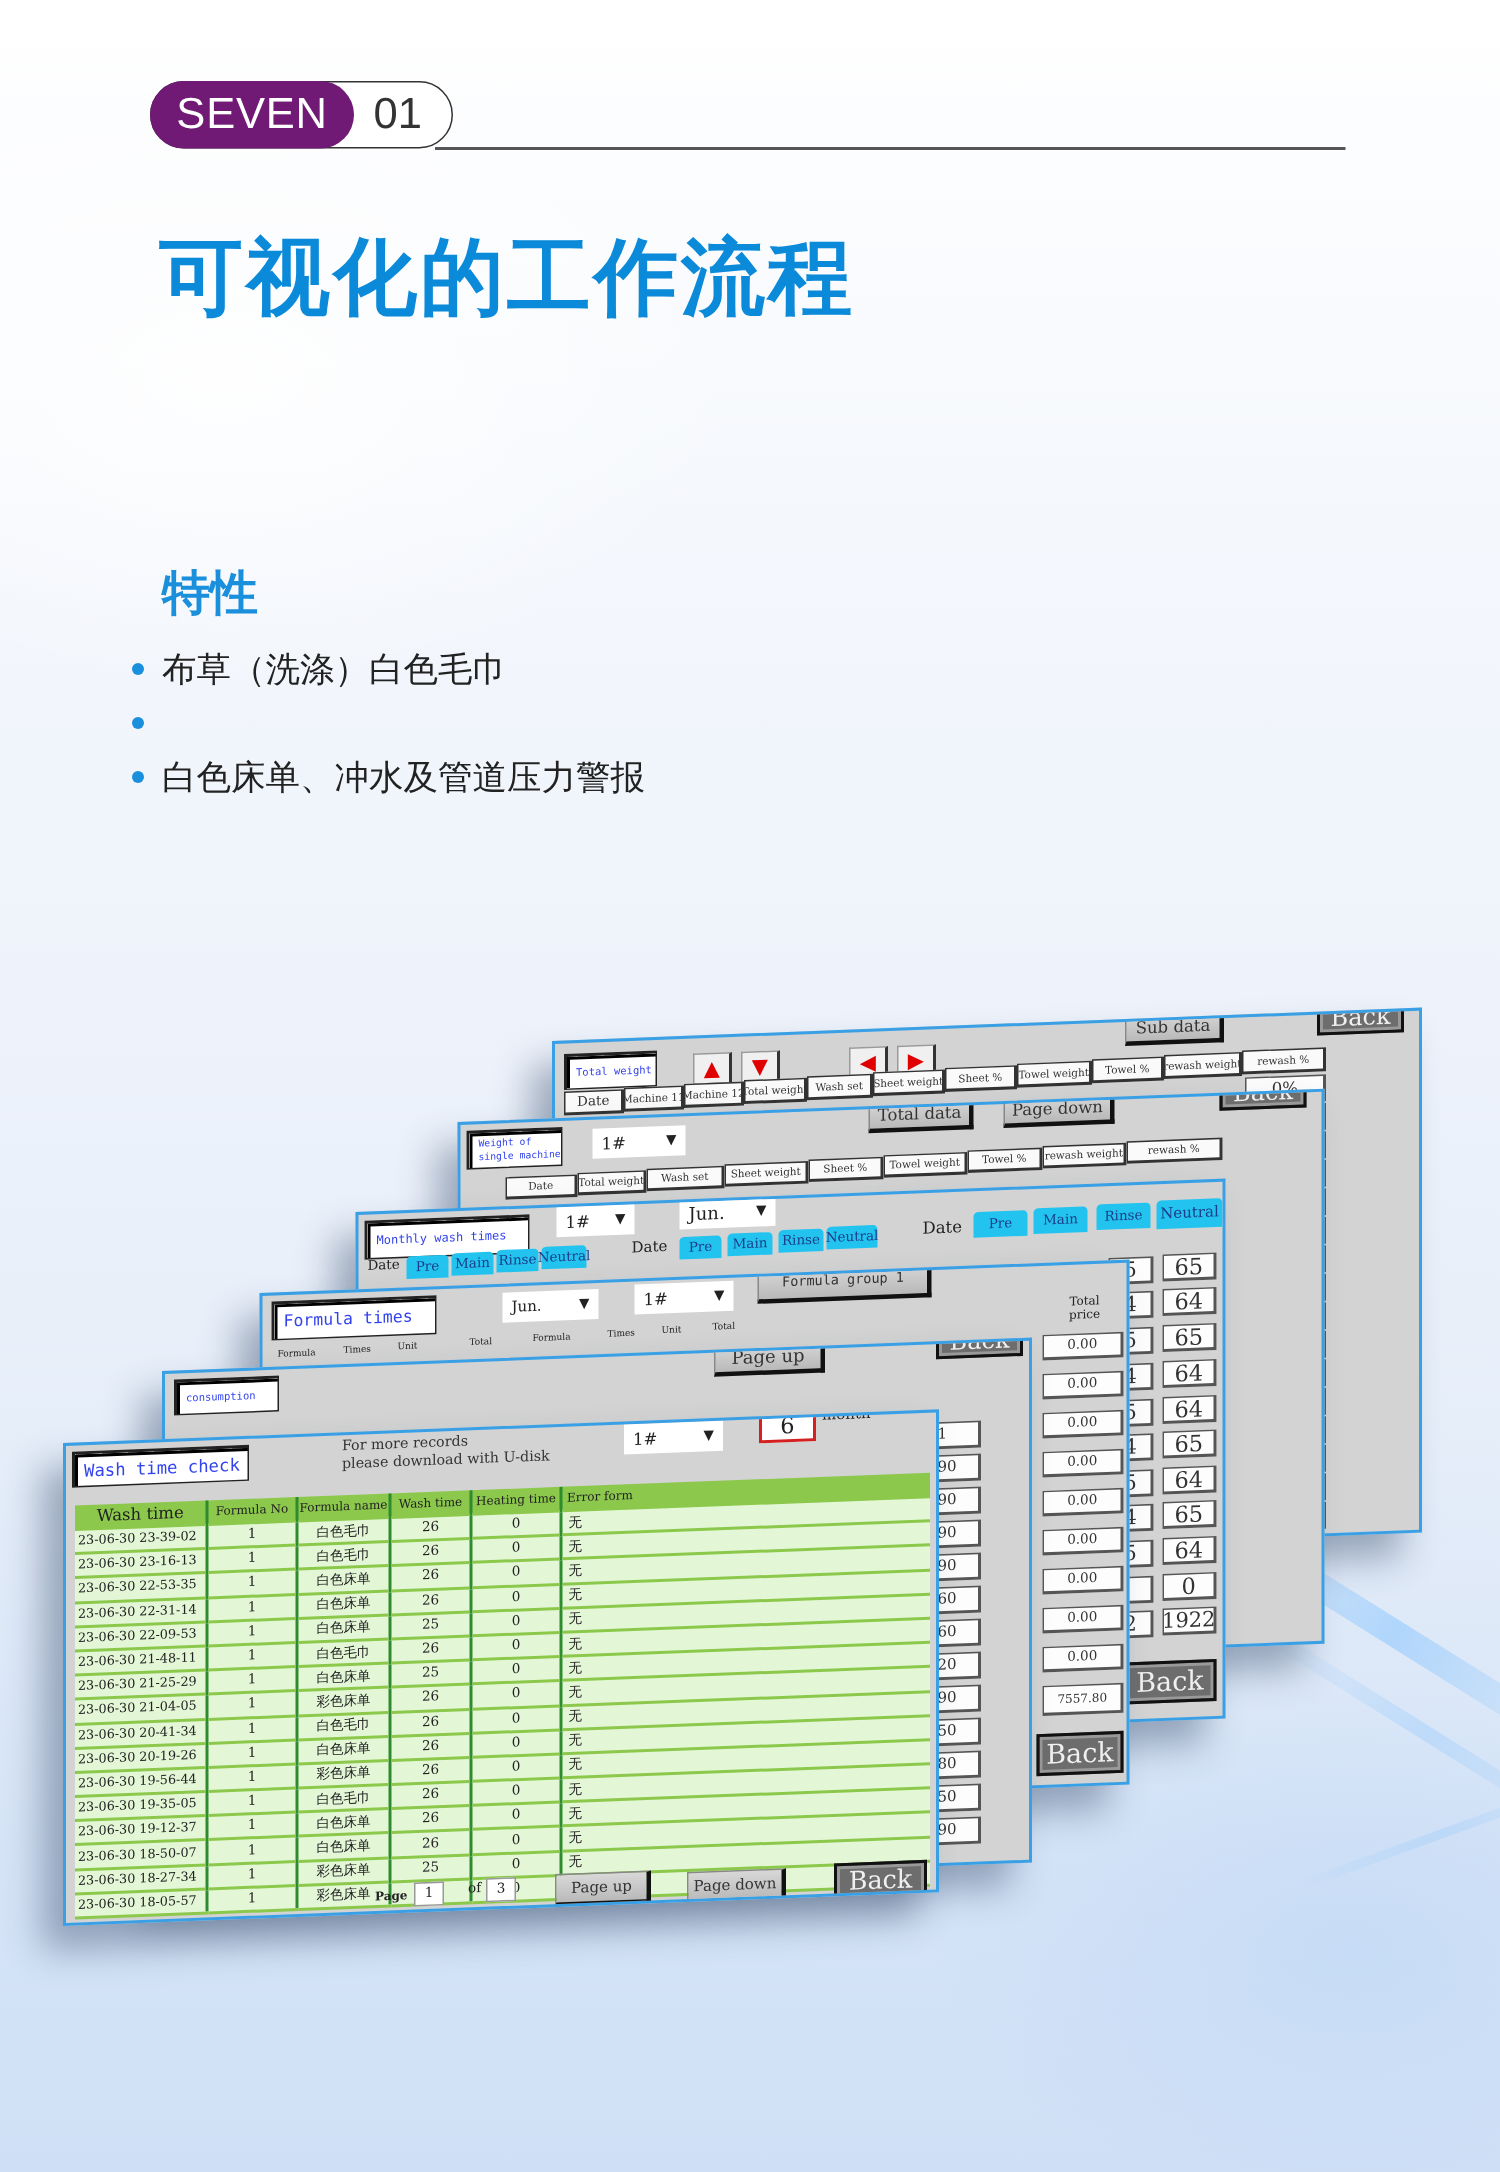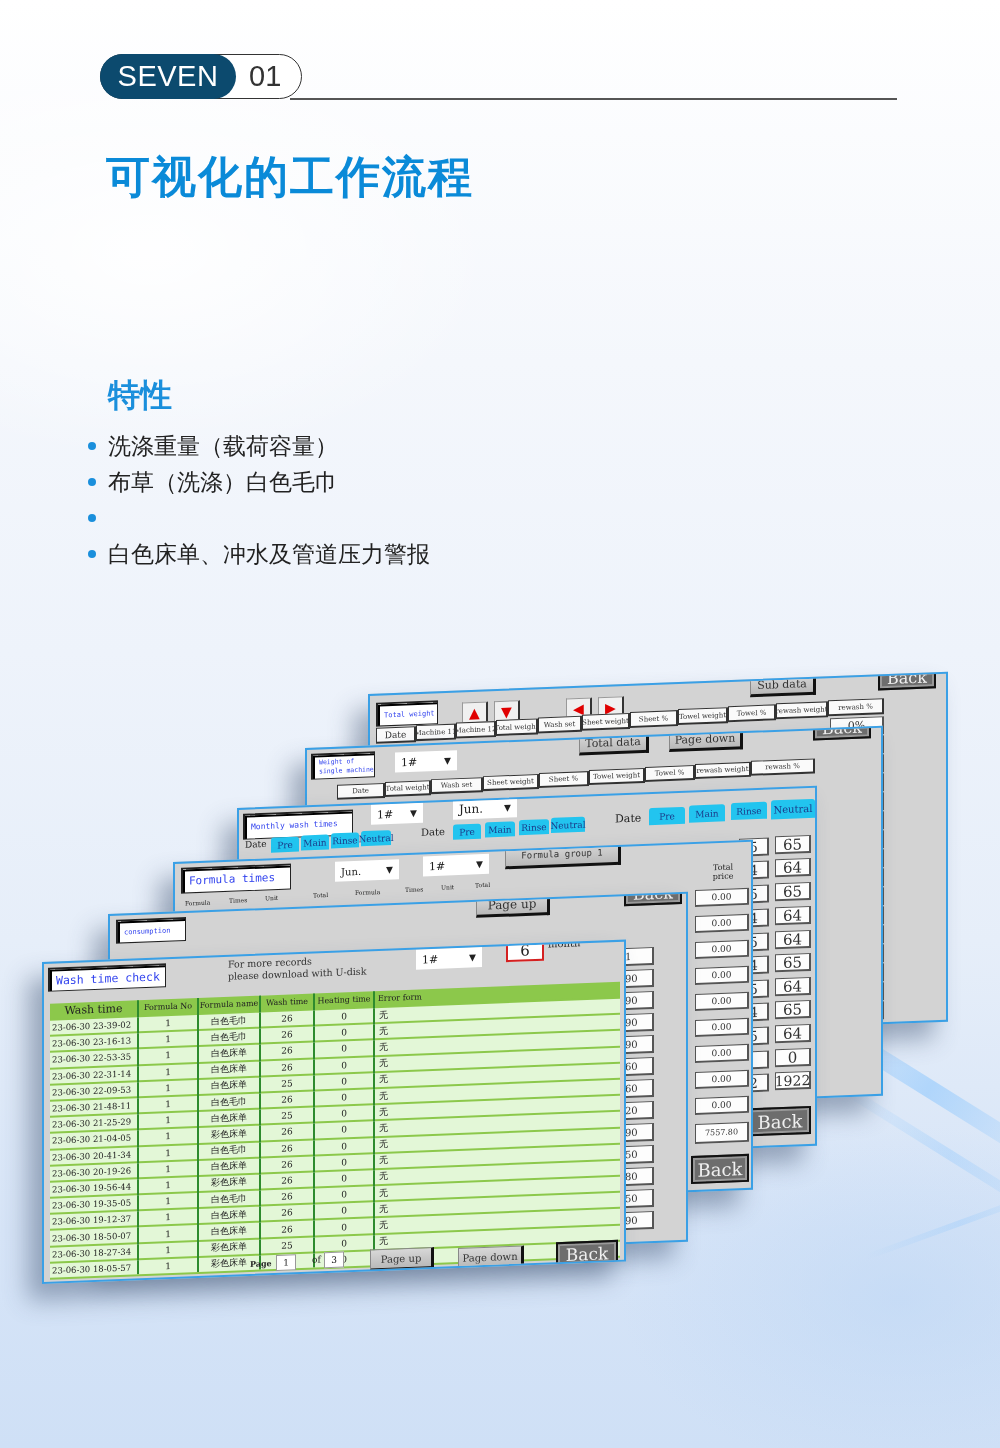--- a/index.html
+++ b/index.html
@@ -21,33 +21,33 @@
     background: linear-gradient(90deg, rgba(120,190,255,0) 0%, rgba(120,190,255,0.45) 50%, rgba(120,190,255,0) 100%);
   }
   
   .header { position: absolute; left: 100px; top: 54px; width: 797px; height: 46px; }
   .badge {
     position: absolute; left: 0; top: 0; height: 45px; width: 202px;
     border: 1.5px solid #333; border-radius: 23px; background: #fff;
   }
   .badge-dark {
     position: absolute; left: -1px; top: -1px; height: 45px; width: 136px;
-    background: #0c4a6e; border-radius: 23px; color: #fff;
+    background: #701a75; border-radius: 23px; color: #fff;
     font-family: "Liberation Sans", sans-serif; font-size: 29px; font-weight: 400;
     display: flex; align-items: center; justify-content: center; letter-spacing: 0.5px;
   }
   .badge-num {
     position: absolute; left: 148px; top: 0; height: 43px; line-height: 43px;
     font-family: "Liberation Sans", sans-serif; font-size: 29px; color: #333;
   }
   .header-rule { position: absolute; left: 190px; top: 44px; width: 607px; height: 1.5px; background: #555; }
 
   .title {
     position: absolute; left: 106px; top: 148px;
-    font-size: 44px; font-weight: 900; color: #0a8ad8; letter-spacing: 2px;
+    font-size: 56px; font-weight: 900; color: #0a8ad8; letter-spacing: 2px;
     font-family: "DejaVu Sans", sans-serif;
   }
   .intro { position: absolute; left: 108px; top: 250px; width: 820px; color: #333; font-size: 31px; }
   .intro p { height: 60px; line-height: 44px; }
   .intro p.first { text-indent: 38px; }
   .features-title {
     position: absolute; left: 108px; top: 374px; font-size: 32px; font-weight: 700; color: #1a8fdc;
   }
   .features { position: absolute; left: 88px; top: 428px; list-style: none; }
   .features li { height: 36px; font-size: 23px; color: #222; display: flex; align-items: center; }
@@ -127,24 +127,20 @@
   <div class="header-rule"></div>
 </div>
 
 <h1 class="title">可视化的工作流程</h1>
 
 <div class="intro">
 </div>
 
 <h2 class="features-title">特性</h2>
 <ul class="features">
-  <li>
-      <span class="dot"></span>
-      <span>洗涤重量（载荷容量）</span>
-    </li>
   <li>
       <span class="dot"></span>
       <span>布草（洗涤）白色毛巾</span>
     </li>
   <li>
       <span class="dot"></span>
     </li>
   <li>
       <span class="dot"></span>
       <span>白色床单、冲水及管道压力警报</span>

